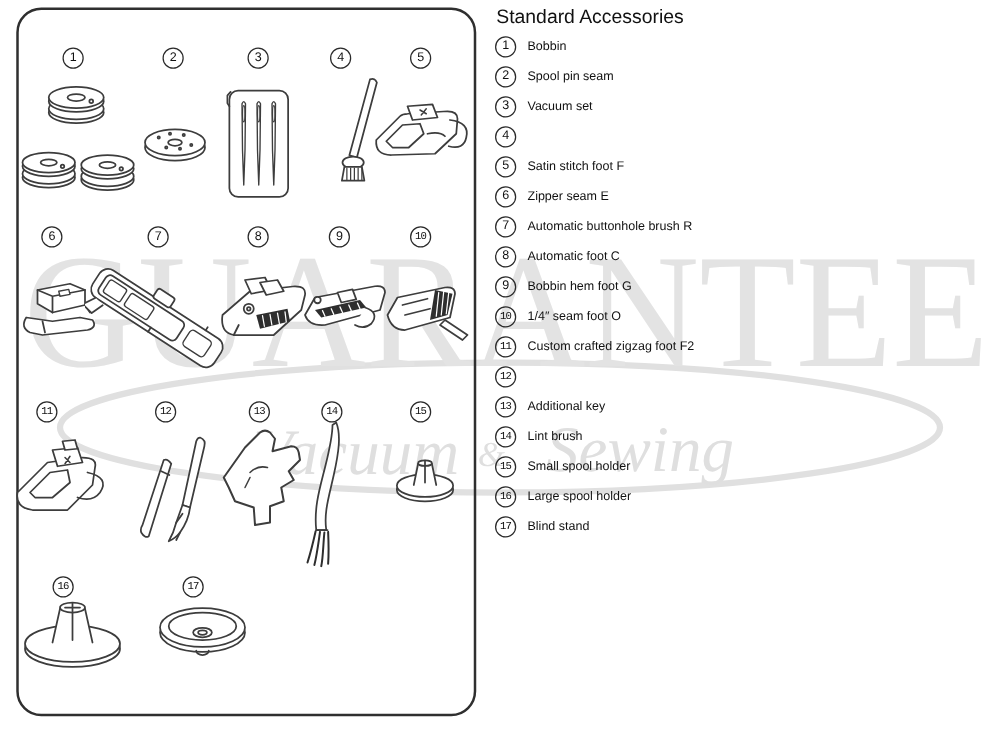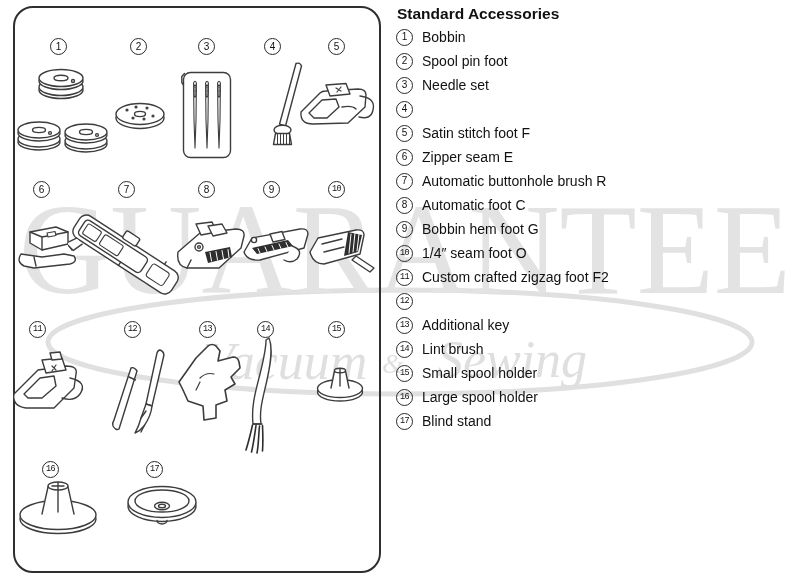--- a/index.html
+++ b/index.html
@@ -19,23 +19,23 @@
   
   .badge{
     box-sizing:border-box;width:17px;height:17px;border:1.3px solid #2a2a2a;border-radius:50%;
     display:inline-flex;align-items:center;justify-content:center;
     font-size:10px;line-height:1;color:#111;background:transparent;flex:none;
   }
   .badge.two{font-size:8.5px;letter-spacing:-0.6px;font-family:Liberation Mono, monospace;}
   .dbadge{position:absolute;}
   
   .list-panel{position:absolute;left:396px;top:5px;width:402px;z-index:3;}
-  .list-title{font-size:15.5px;font-weight:bold;height:19px;margin:0 0 1px 1px;}
+  .list-title{font-size:15.5px;font-weight:normal;height:19px;margin:0 0 1px 1px;}
   .acc-row{height:24px;display:flex;align-items:center;}
-  .acc-label{font-size:14px;margin-left:9px;white-space:nowrap;color:#111;}
+  .acc-label{font-size:10px;margin-left:9px;white-space:nowrap;color:#111;}
 </style>
 </head>
 <body>
 
 <div class="page">
 
   <svg class="watermark" viewBox="0 0 800 587" xmlns="http://www.w3.org/2000/svg">
     <ellipse cx="400" cy="342" rx="352" ry="52" fill="none" stroke="#e0e0e0" stroke-width="5"></ellipse>
     <text x="405" y="293" text-anchor="middle" textLength="772" lengthAdjust="spacingAndGlyphs" font-family="Liberation Serif, DejaVu Serif, serif" font-size="130" fill="#e3e3e3">GUARANTEE</text>
     <text x="285" y="379" text-anchor="middle" font-family="Liberation Serif, DejaVu Serif, serif" font-style="italic" font-size="52" fill="#dfdfdf">Vacuum</text>
@@ -233,25 +233,25 @@
 
   <div class="list-panel">
     <div class="list-title">Standard Accessories</div>
     <div>
         <div class="acc-row">
           <span class="badge">1</span>
           <span class="acc-label">Bobbin</span>
         </div>
         <div class="acc-row">
           <span class="badge">2</span>
-          <span class="acc-label">Spool pin foot</span>
+          <span class="acc-label">Spool pin seam</span>
         </div>
         <div class="acc-row">
           <span class="badge">3</span>
-          <span class="acc-label">Needle set</span>
+          <span class="acc-label">Vacuum set</span>
         </div>
         <div class="acc-row">
           <span class="badge">4</span>
         </div>
         <div class="acc-row">
           <span class="badge">5</span>
           <span class="acc-label">Satin stitch foot F</span>
         </div>
         <div class="acc-row">
           <span class="badge">6</span>

